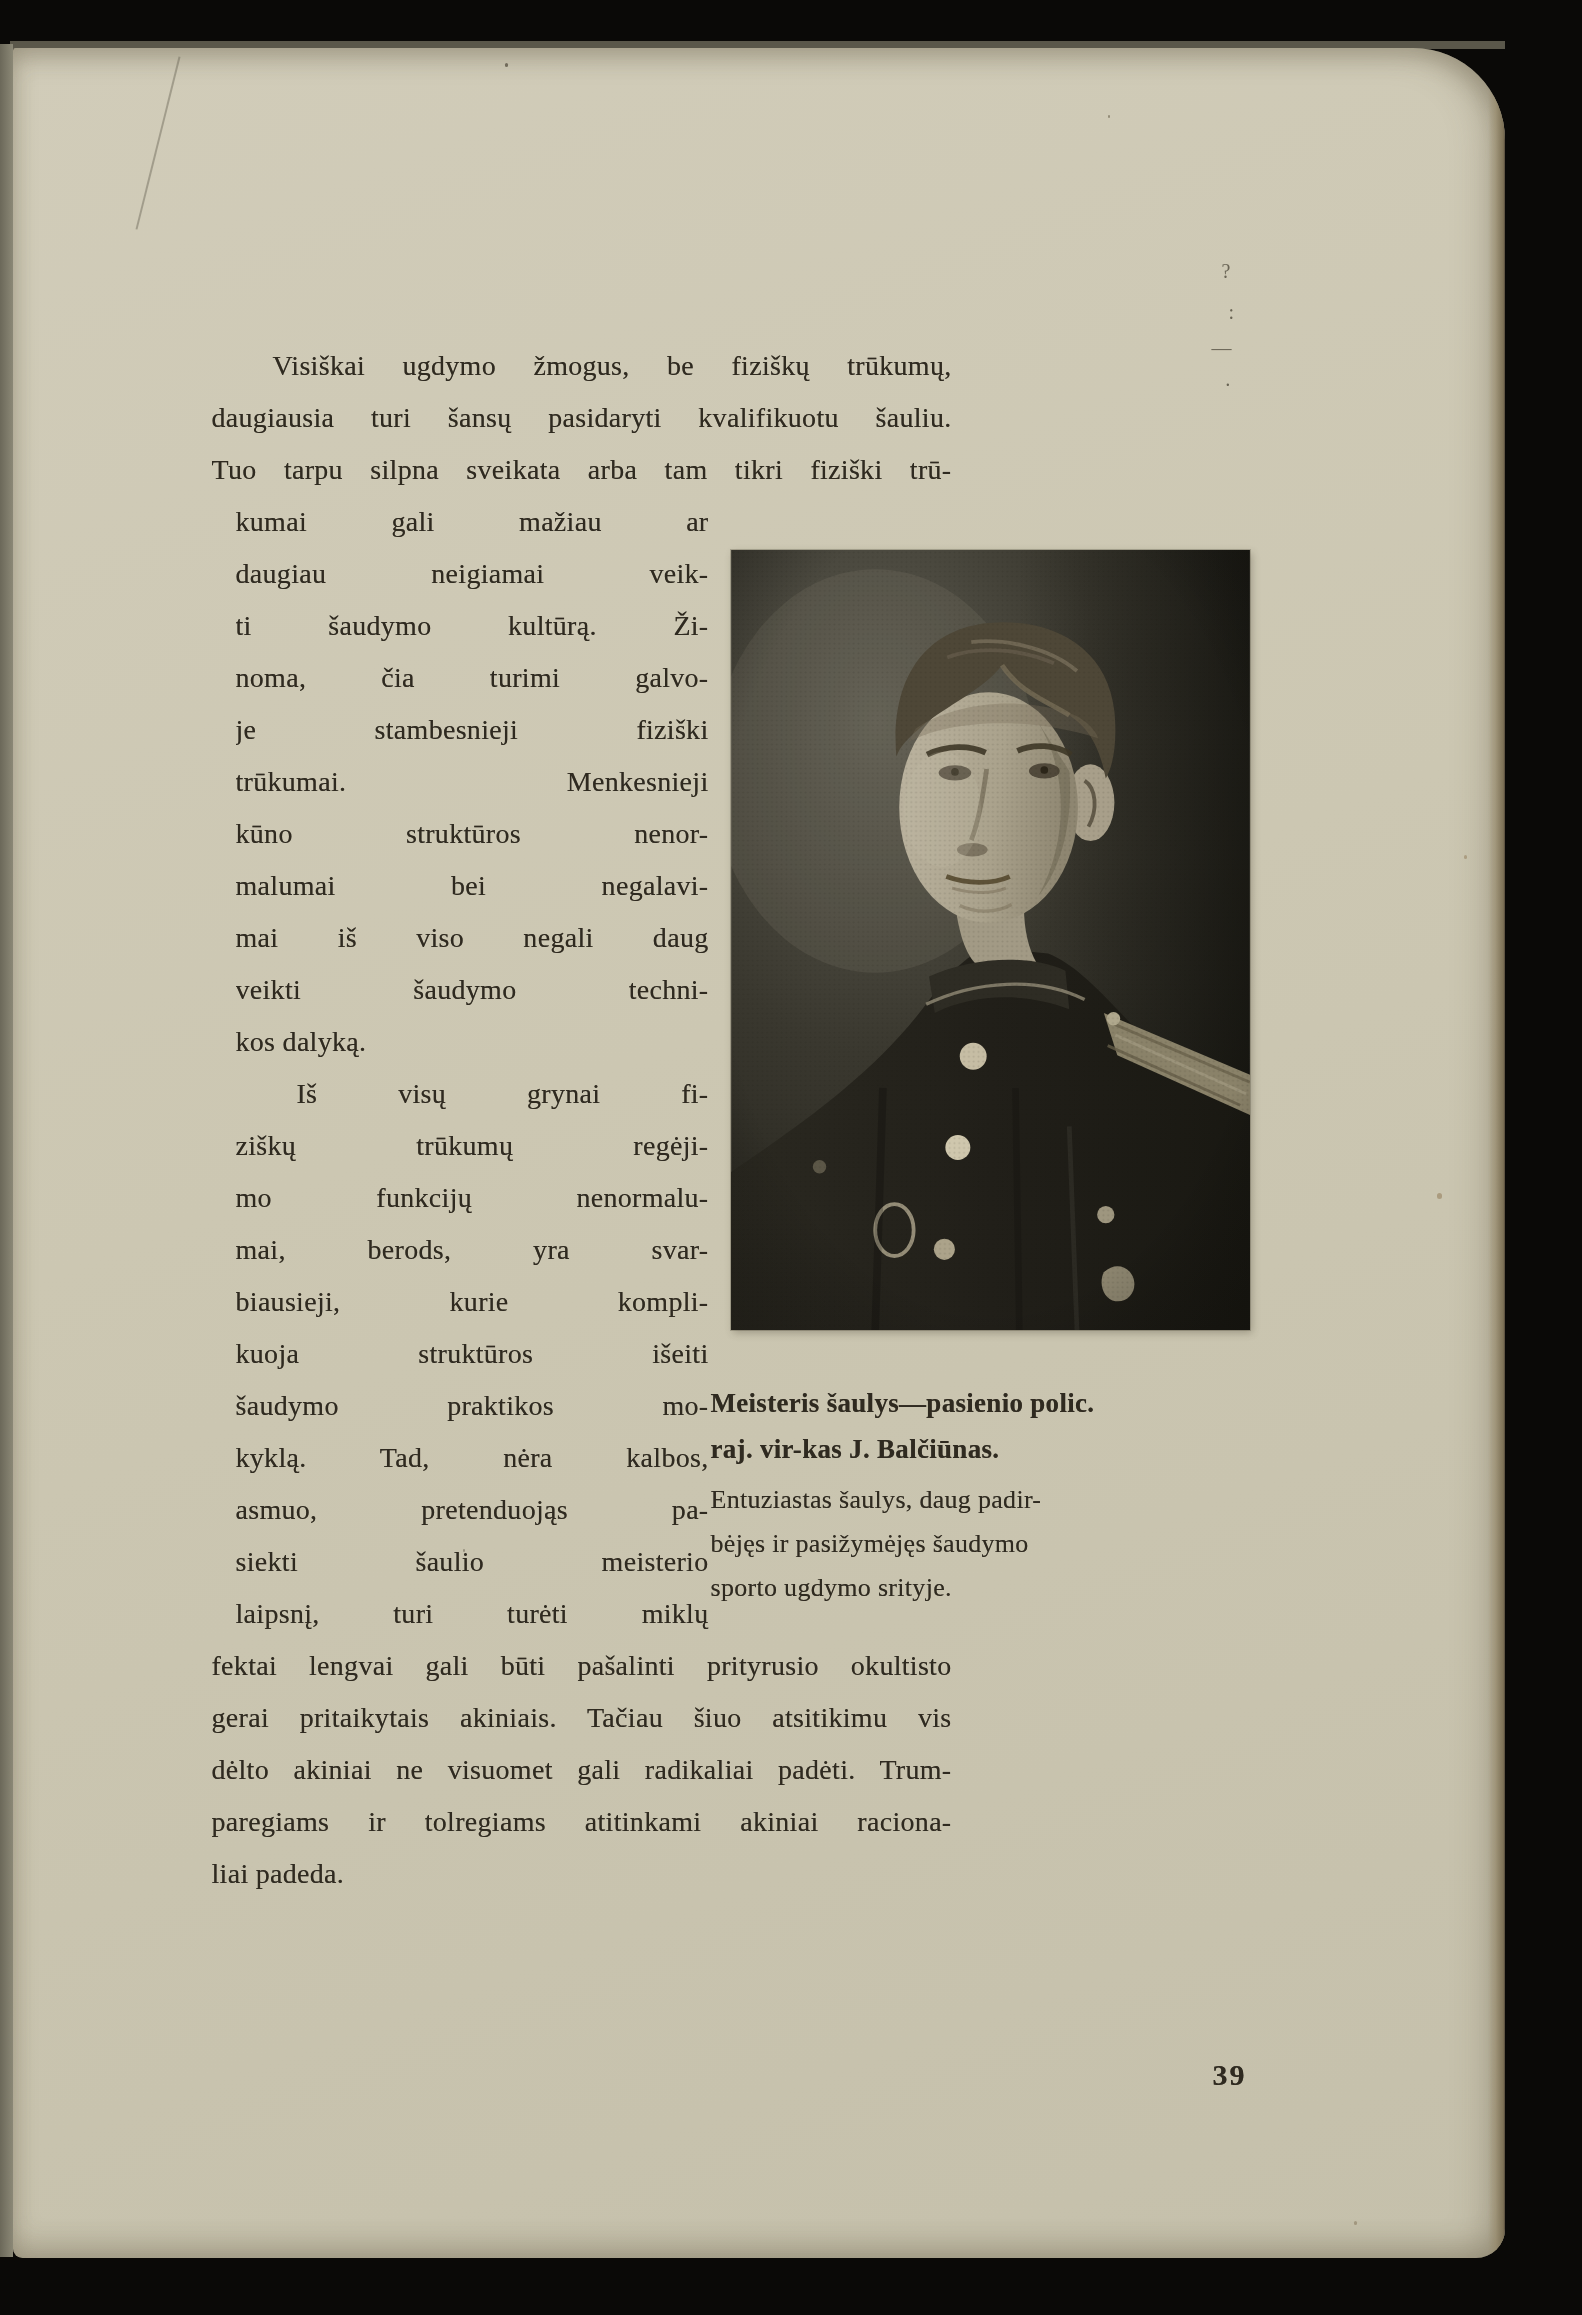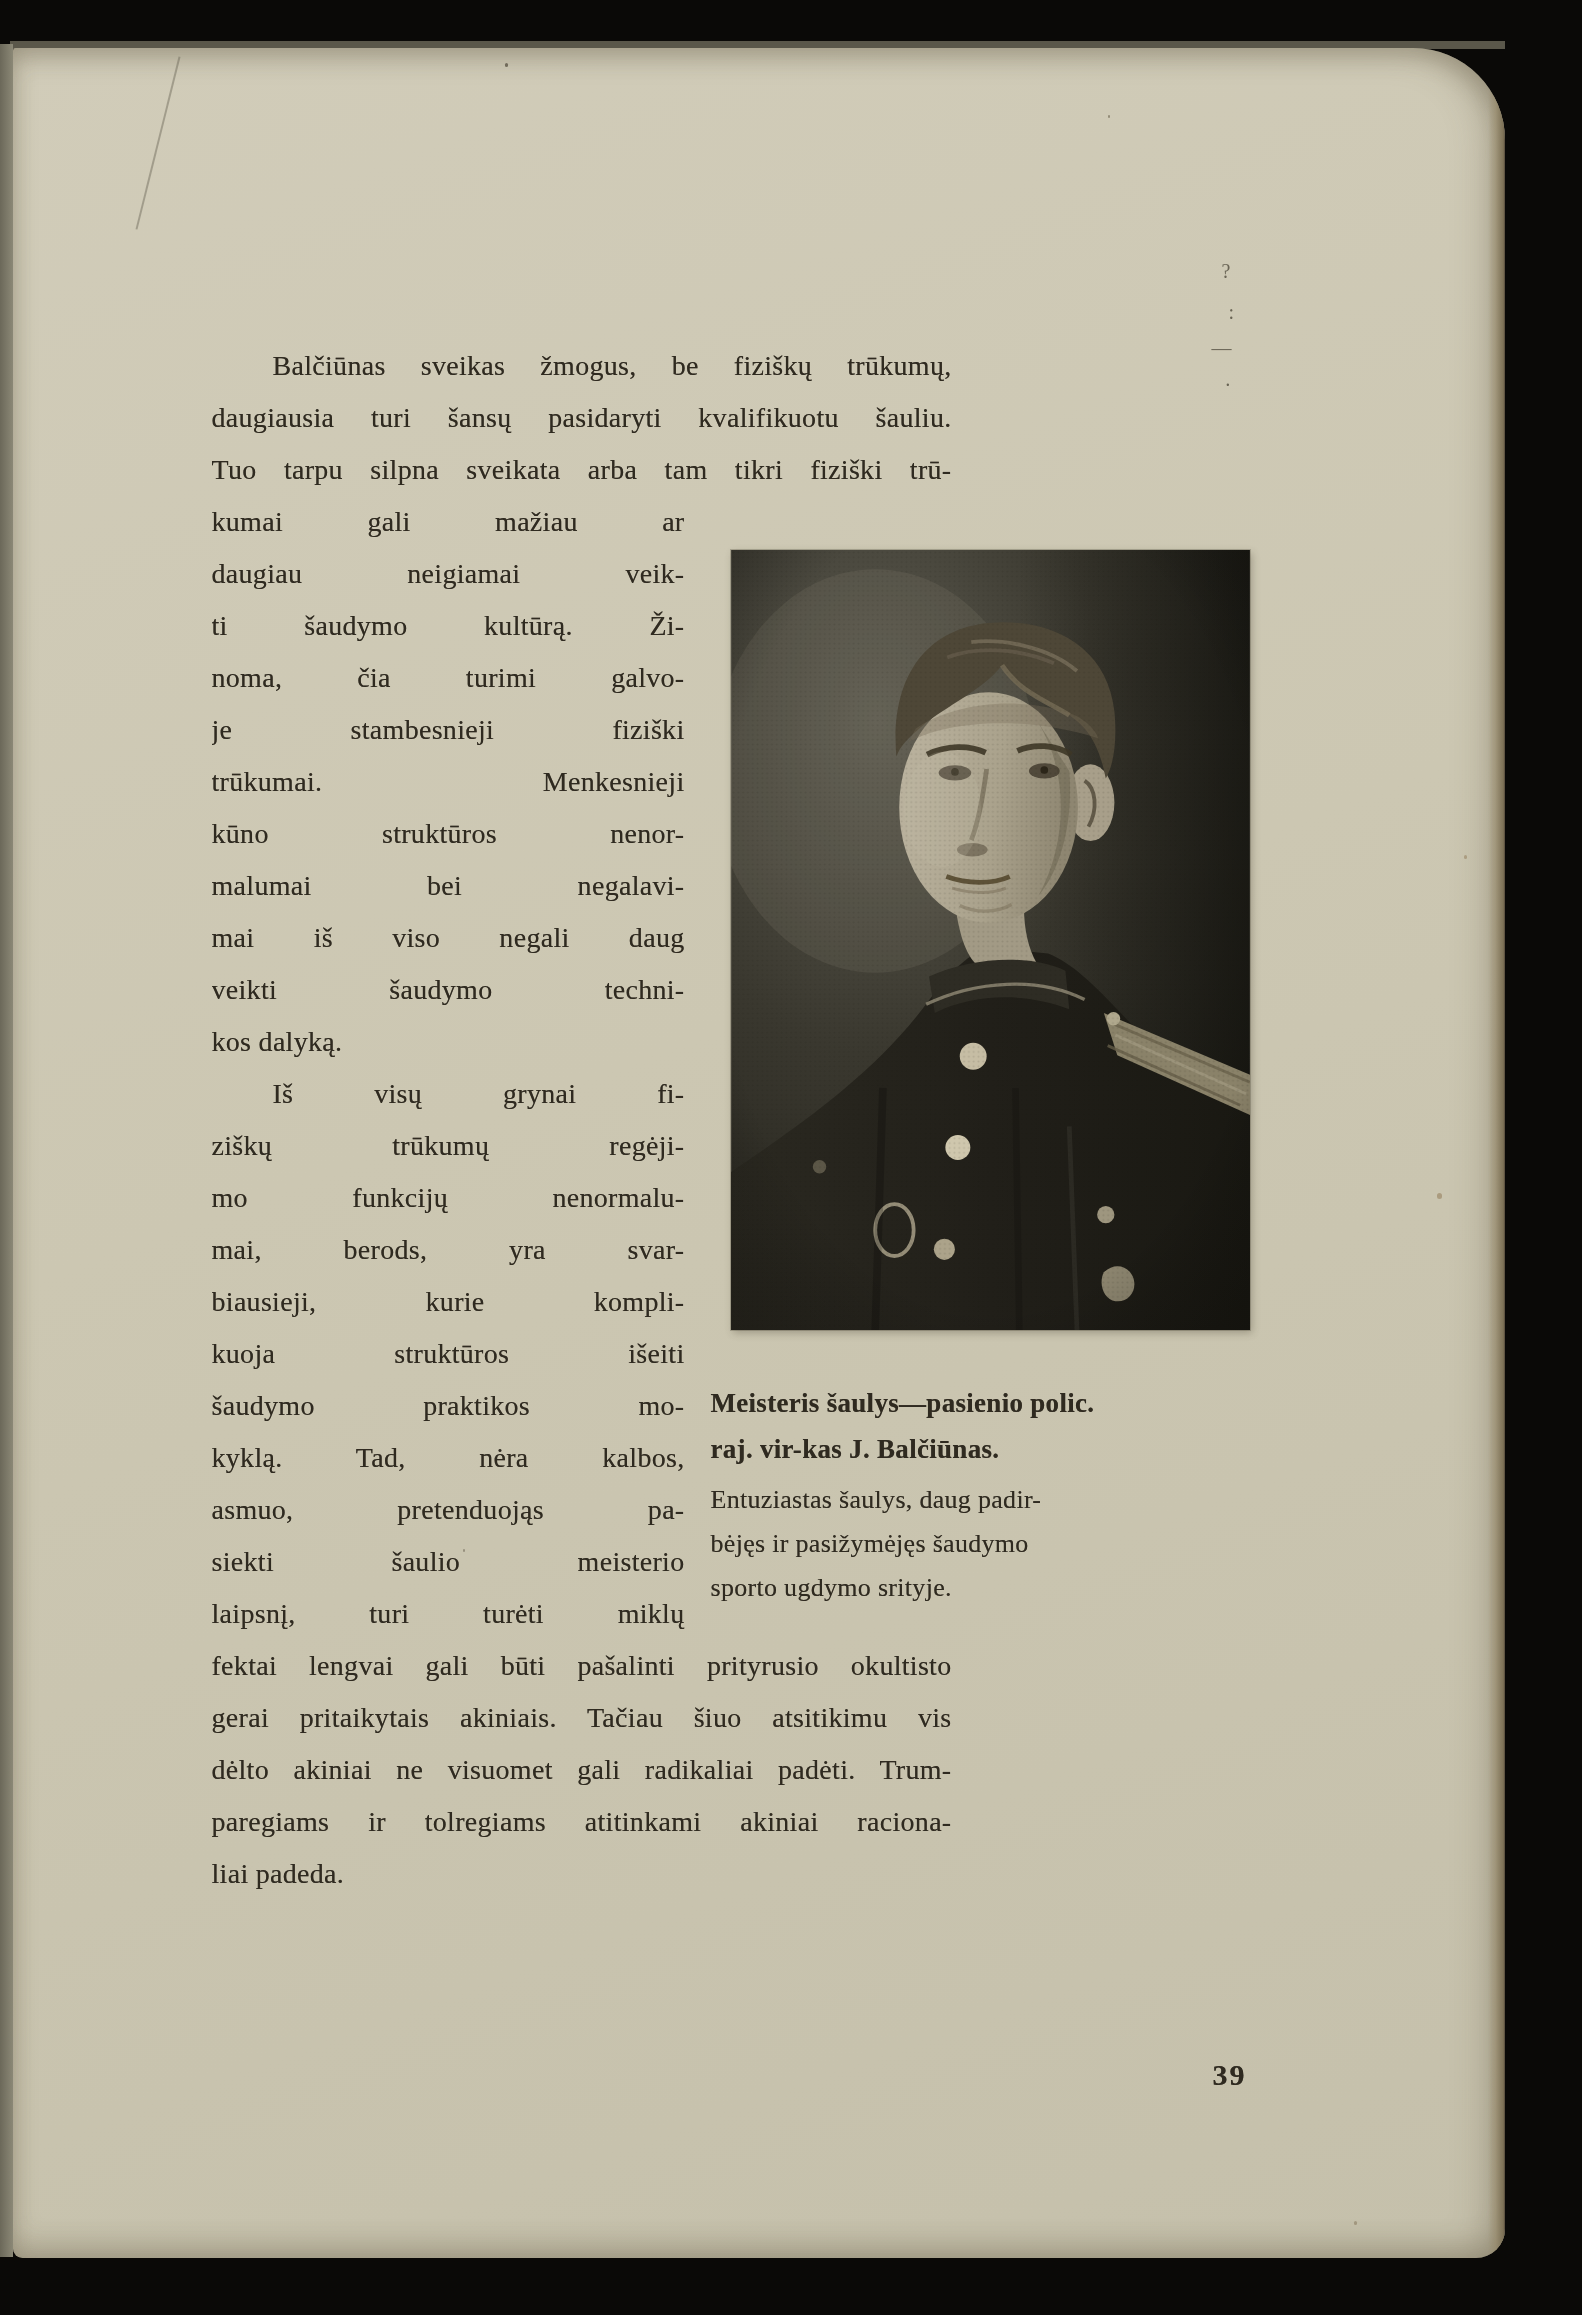--- a/index.html
+++ b/index.html
@@ -19,21 +19,21 @@
   .fore-edge{position:absolute;right:0;top:0;width:16.3px;height:100%;
              background:linear-gradient(to right, rgba(120,108,80,0), rgba(150,136,104,.55) 45%, #7e7257 90%, #52483a);
              border-radius:0 92px 29px 0;}
   .scratch{position:absolute;left:144px;top:5.8px;width:1.9px;height:178px;
            background:rgba(105,100,84,.45);transform:rotate(14deg);}
   .text-block{position:absolute;left:199px;top:292px;width:740px;}
   .bline{height:52px;line-height:52px;font-size:28px;letter-spacing:0.3px;
          text-align:justify;text-align-last:justify;overflow:hidden;
          text-shadow:0 0 0.6px rgba(47,42,32,.55);}
   .bline.full{width:740px;}
-  .bline.narrow{width:473px;}
+  .bline.narrow{width:473px;margin-left:24px;}
   .bline.indent{text-indent:61px;}
   .bline.last{text-align-last:left;}
   .photo{position:absolute;left:718px;top:502px;width:519px;height:780px;
          box-shadow:0 0 0 1px rgba(60,55,40,.25), 1.9px 2.9px 7.7px rgba(60,52,35,.30);}
   .photo svg{display:block;}
   .caption-bold{position:absolute;left:698px;top:1332px;width:548px;
                 font-weight:bold;font-size:27px;line-height:46px;letter-spacing:0.3px;
                 text-shadow:0 0 0.6px rgba(47,42,32,.55);}
   .caption-reg{position:absolute;left:698px;top:1430px;width:548px;
                font-size:26px;line-height:44px;letter-spacing:0.3px;
@@ -50,21 +50,21 @@
 
   <div class="top-edge-line"></div>
   <div class="left-strip"></div>
 
   <div class="page">
 
     <div class="scratch"></div>
 
     <div class="text-block">
 
-    <div class="bline full indent">Balčiūnas sveikas žmogus, be fiziškų trūkumų,</div>
+    <div class="bline full indent">Visiškai ugdymo žmogus, be fiziškų trūkumų,</div>
         <div class="bline full">daugiausia turi šansų pasidaryti kvalifikuotu šauliu.</div>
         <div class="bline full">Tuo tarpu silpna sveikata arba tam tikri fiziški trū-</div>
         <div class="bline narrow">kumai gali mažiau ar</div>
         <div class="bline narrow">daugiau neigiamai veik-</div>
         <div class="bline narrow">ti šaudymo kultūrą. Ži-</div>
         <div class="bline narrow">noma, čia turimi galvo-</div>
         <div class="bline narrow">je stambesnieji fiziški</div>
         <div class="bline narrow">trūkumai. Menkesnieji</div>
         <div class="bline narrow">kūno struktūros nenor-</div>
         <div class="bline narrow">malumai bei negalavi-</div>

